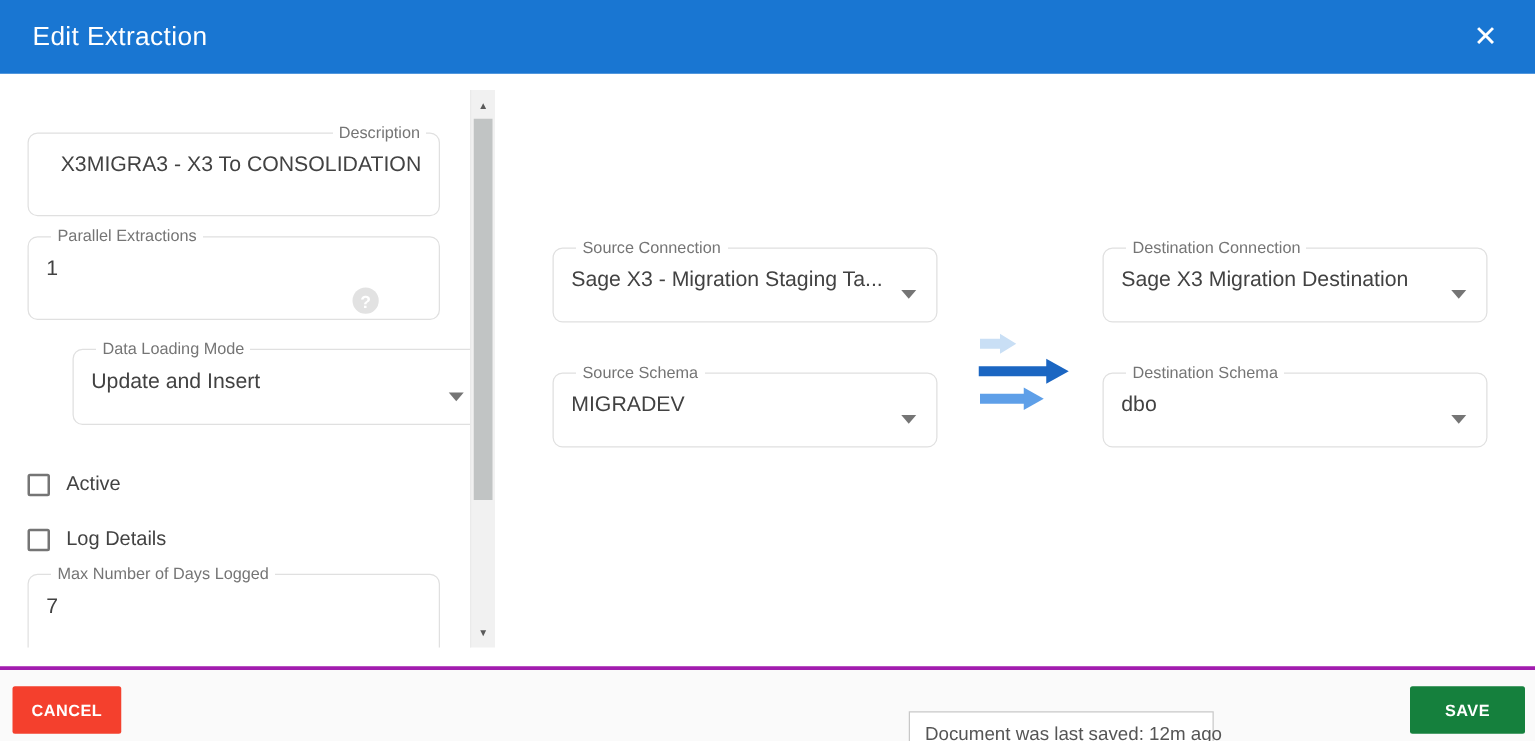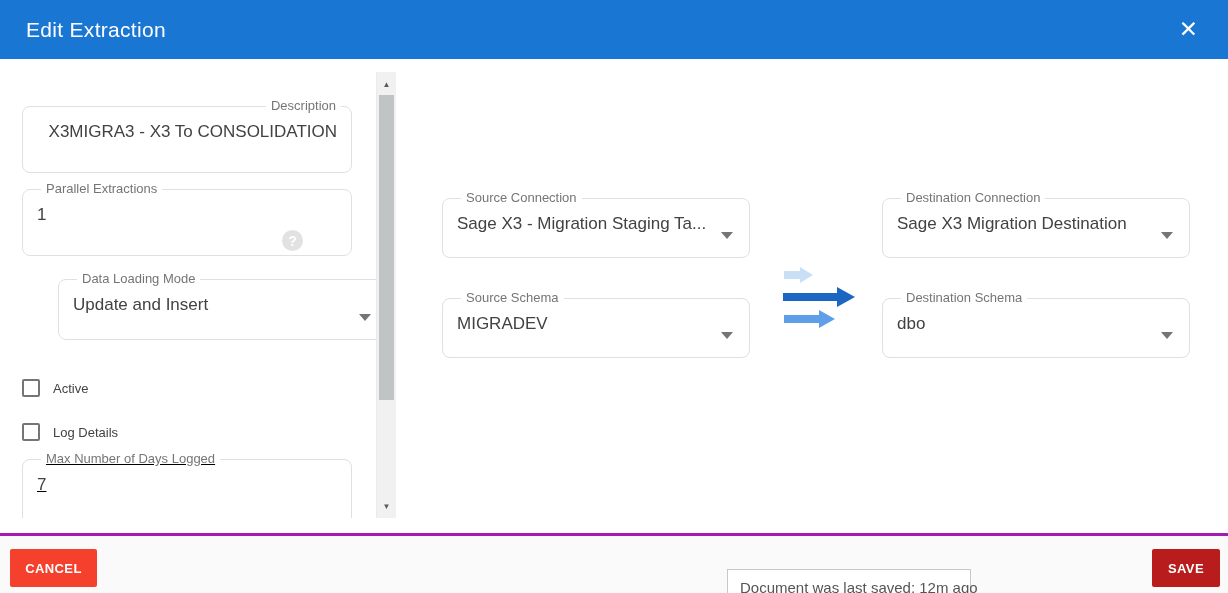--- a/index.html
+++ b/index.html
@@ -28,21 +28,21 @@
   .help-icon { position:absolute; right:48px; top:32px; width:21px; height:21px;
                border-radius:50%; background:#e2e2e2; color:#fff; font-size:14px;
                font-weight:bold; display:flex; align-items:center; justify-content:center; }
 
   
   .left-pane { position:absolute; left:0; top:59px; width:376px; height:459px; overflow:hidden; }
   .checkbox-row { position:absolute; left:22px; display:flex; align-items:center; gap:13px;
                   cursor:pointer; }
   .checkbox-box { width:18px; height:18px; border:2px solid #757575; border-radius:2px;
                   background:#fff; flex:0 0 auto; }
-  .checkbox-label { font-size:13px; color:#424242; }
+  .checkbox-label { font-size:16px; color:#424242; }
 
   
   .scrollbar { position:absolute; left:376px; top:72px; width:20px; height:446px;
                background:#f1f1f1; border-left:1px solid #eaeaea; }
   .scroll-arrow { position:absolute; left:0; width:100%; height:16px; color:#5a5a5a;
                   font-size:8px; display:flex; align-items:center; justify-content:center;
                   cursor:pointer; }
   .scroll-arrow.up { top:4px; }
   .scroll-arrow.down { bottom:4px; }
   .scroll-thumb { position:absolute; left:2px; width:15px; top:23px; height:305px;
@@ -52,21 +52,21 @@
   .map-field { width:308px; height:67px; }
   .transfer-icon { position:absolute; left:781px; top:266px; width:76px; height:62px; }
 
   
   .footer { position:absolute; left:0; right:0; bottom:0; height:60px; background:#fafafa;
             border-top:3px solid #a21caf; }
   .btn { position:absolute; top:13px; height:38px; border:none; border-radius:2px;
          color:#fff; font-family:"Liberation Sans", sans-serif; font-size:13px;
          font-weight:bold; letter-spacing:.4px; cursor:pointer; }
   .cancel-btn { left:10px; width:87px; background:#f4402d; }
-  .save-btn { right:8px; width:68px; background:#b91c1c; }
+  .save-btn { right:8px; width:92px; background:#15803d; }
   .saved-tooltip { position:absolute; left:727px; top:33px; width:244px; height:40px;
                    background:#fff; border:1px solid #c8c8c8; color:#555;
                    font-size:15px; padding:9px 12px; white-space:nowrap; }
 </style>
 </head>
 <body>
 
 <div class="modal">
 
   <div class="header">
@@ -96,21 +96,21 @@
     <div class="checkbox-row" style="top:320px;">
       <div class="checkbox-box"></div>
       <div class="checkbox-label">Active</div>
     </div>
 
     <div class="checkbox-row" style="top:364px;">
       <div class="checkbox-box"></div>
       <div class="checkbox-label">Log Details</div>
     </div>
 
-    <fieldset class="field" style="left:22px; top:393px; width:330px; height:74px;text-decoration:underline;">
+    <fieldset class="field" style="left:22px; top:393px; width:330px; height:74px;">
       <legend>Max Number of Days Logged</legend>
       <div class="field-value">7</div>
     </fieldset>
 
   </div>
 
   <div class="scrollbar">
     <div class="scroll-arrow up">▲</div>
     <div class="scroll-thumb"></div>
     <div class="scroll-arrow down">▼</div>

